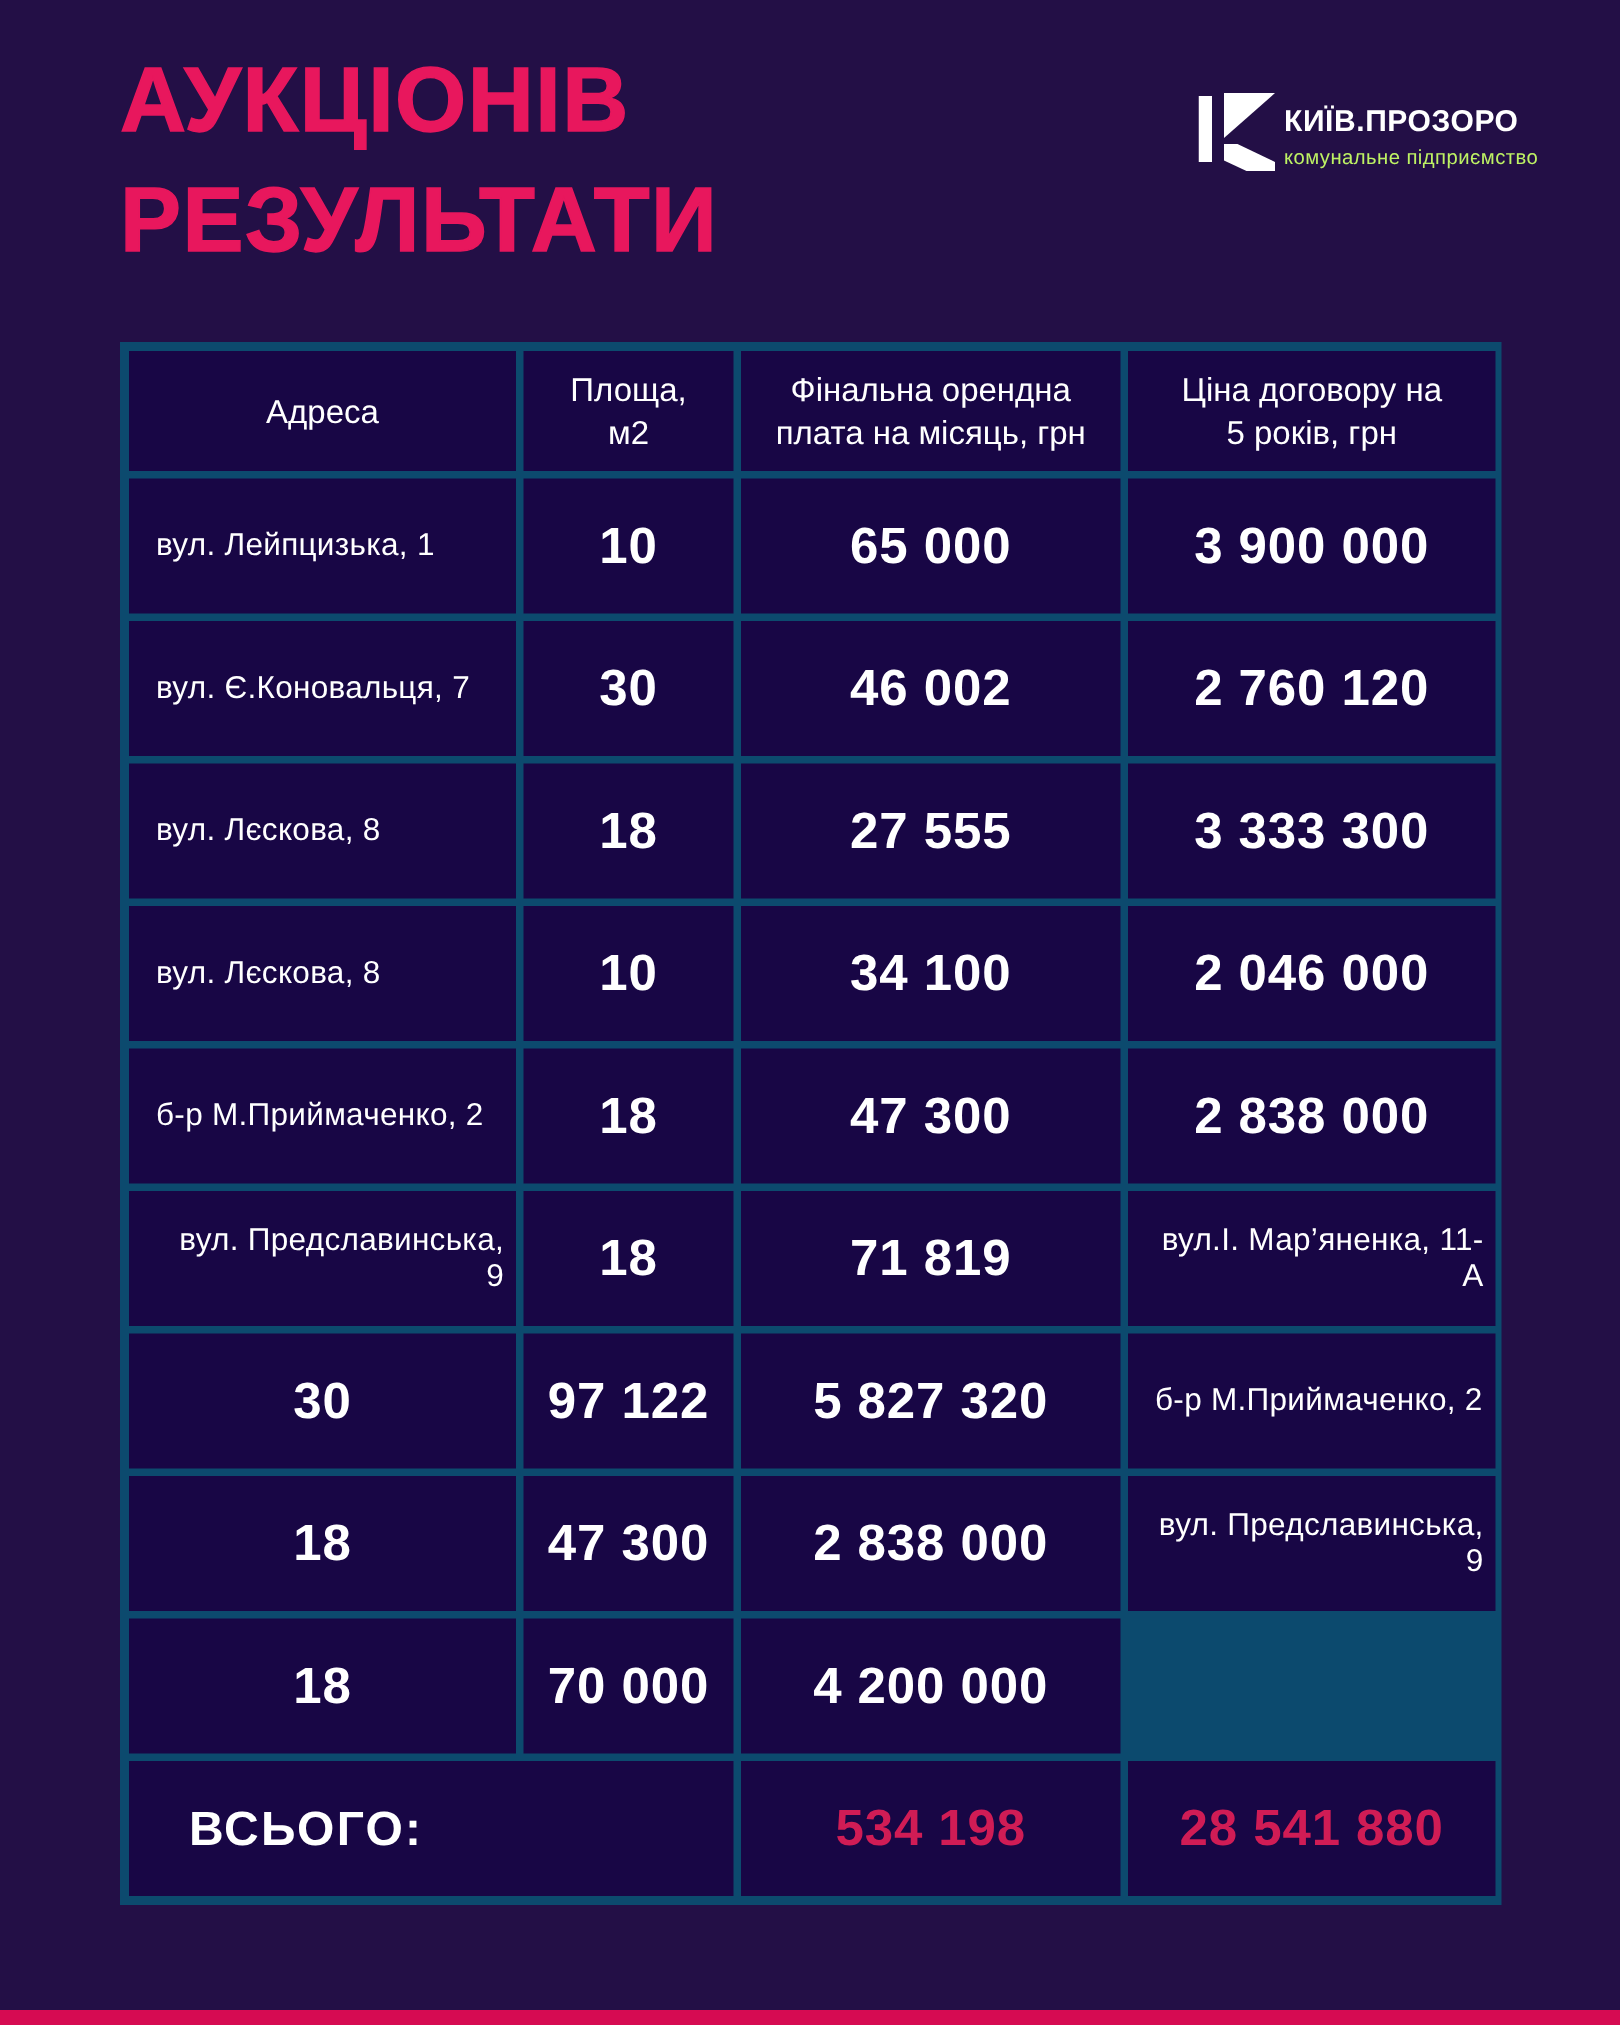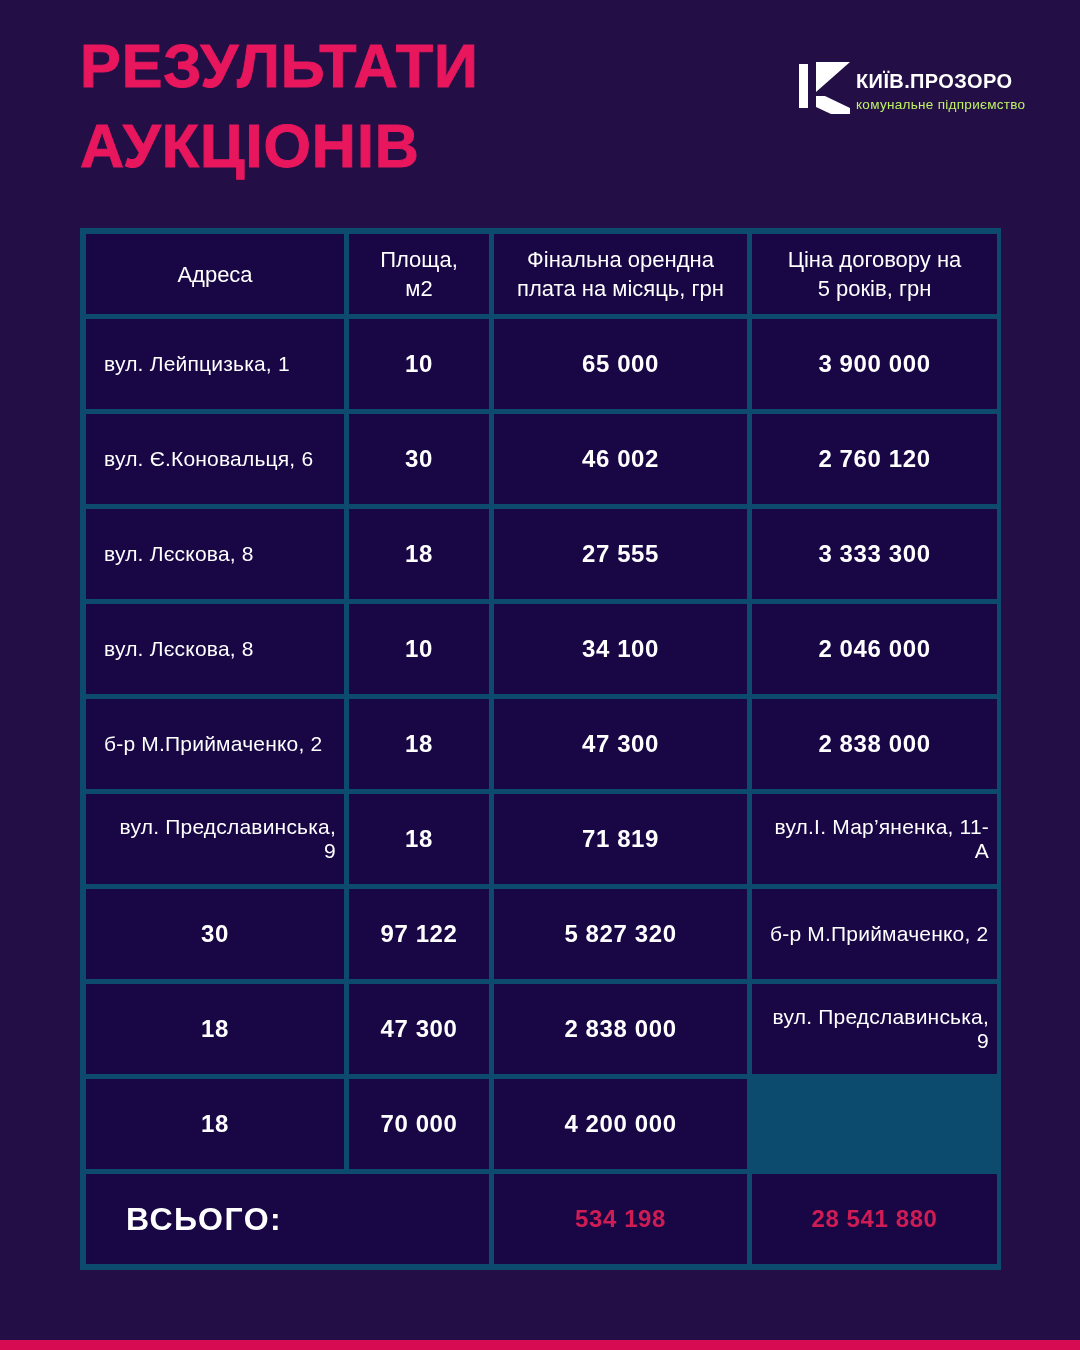--- a/index.html
+++ b/index.html
@@ -41,39 +41,39 @@
   .c {
     background:#180645; color:#FFFFFF;
     display:flex; align-items:center; justify-content:center;
     text-align:center; box-sizing:border-box;
   }
   .c.h { font-size:22px; line-height:29px; white-space:pre-line; font-weight:400; }
   .c.addr {
     justify-content:flex-start; text-align:right;
     padding:0 8px 0 18px; font-size:21px; font-weight:400; letter-spacing:0.2px;
   }
-  .c.num { font-size:24px; font-weight:700; letter-spacing:0.6px; }
+  .c.num { font-size:34px; font-weight:700; letter-spacing:0.6px; }
   .c.total-label {
     grid-column:1 / span 2;
     justify-content:flex-start; padding-left:40px;
     font-size:32px; font-weight:700; letter-spacing:1.5px;text-align:center;
   }
   .c.total-num { color:#D01C55; }
 
   
   .stripe { position:absolute; left:0; bottom:0; width:1080px; height:10px; background:#D60B52; }
 </style>
 </head>
 <body>
 
 <div class="canvas">
 
   <div class="title">
+    <div>АУКЦІОНІВ</div>
     <div>РЕЗУЛЬТАТИ</div>
-    <div>АУКЦІОНІВ</div>
   </div>
 
   <div class="logo">
     <svg viewBox="0 0 57 56" xmlns="http://www.w3.org/2000/svg">
       <rect x="0" y="4" width="9" height="44" fill="#FFFFFF"></rect>
       <polygon points="17,2 51,2 17,32" fill="#FFFFFF"></polygon>
       <polygon points="17,36 17,47 32,54 51,54 51,48 26,36" fill="#FFFFFF"></polygon>
     </svg>
     <div class="logo-text">
       <div class="logo-name">КИЇВ.ПРОЗОРО</div>
@@ -89,21 +89,21 @@
     <div class="c h">Фінальна орендна
 плата на місяць, грн</div>
     <div class="c h">Ціна договору на
 5 років, грн</div>
 
     <div class="c addr">вул. Лейпцизька, 1</div>
     <div class="c num">10</div>
     <div class="c num">65 000</div>
     <div class="c num">3 900 000</div>
 
-    <div class="c addr">вул. Є.Коновальця, 6</div>
+    <div class="c addr">вул. Є.Коновальця, 7</div>
     <div class="c num">30</div>
     <div class="c num">46 002</div>
     <div class="c num">2 760 120</div>
 
     <div class="c addr">вул. Лєскова, 8</div>
     <div class="c num">18</div>
     <div class="c num">27 555</div>
     <div class="c num">3 333 300</div>
 
     <div class="c addr">вул. Лєскова, 8</div>

